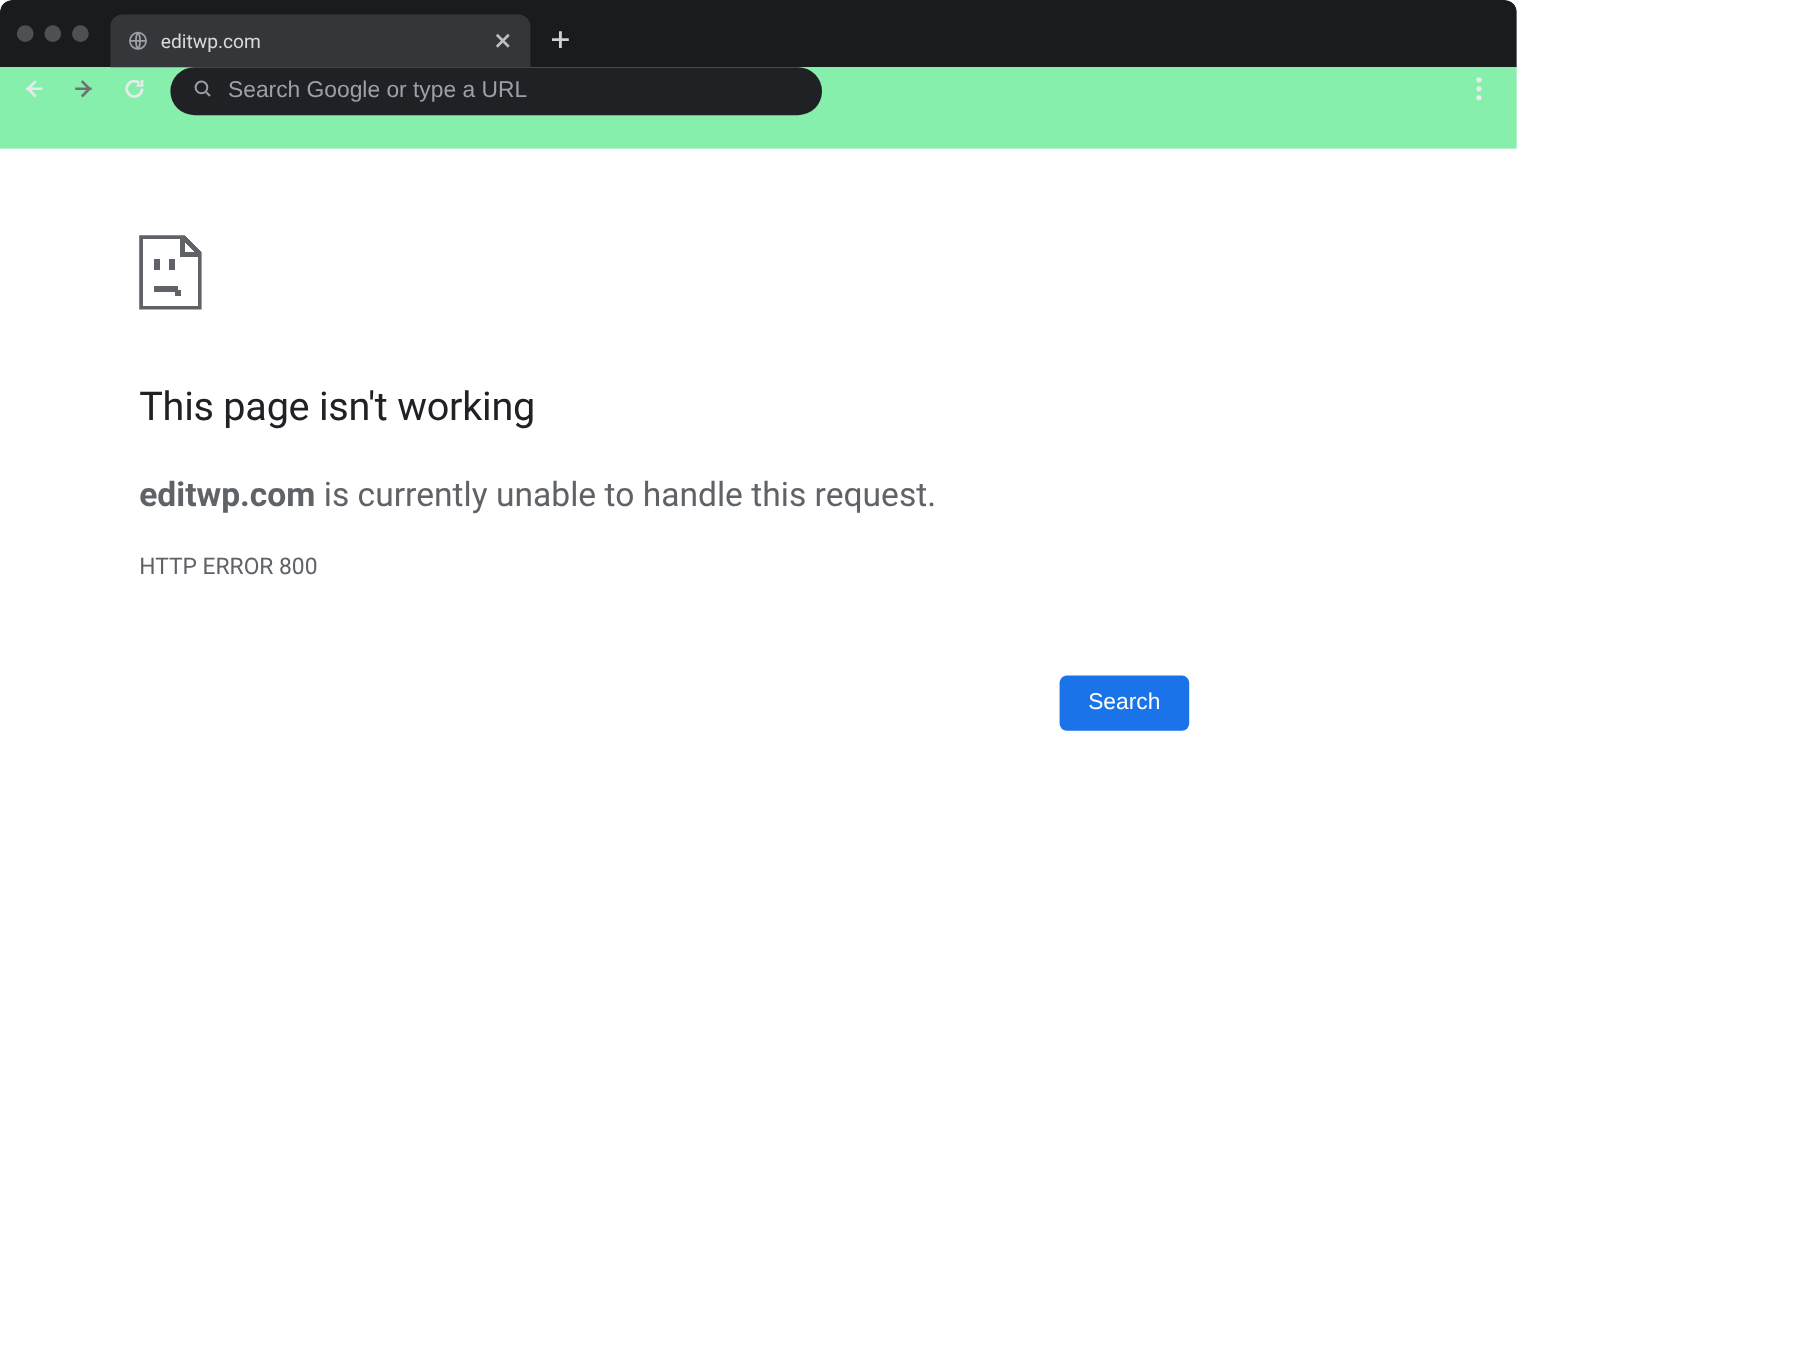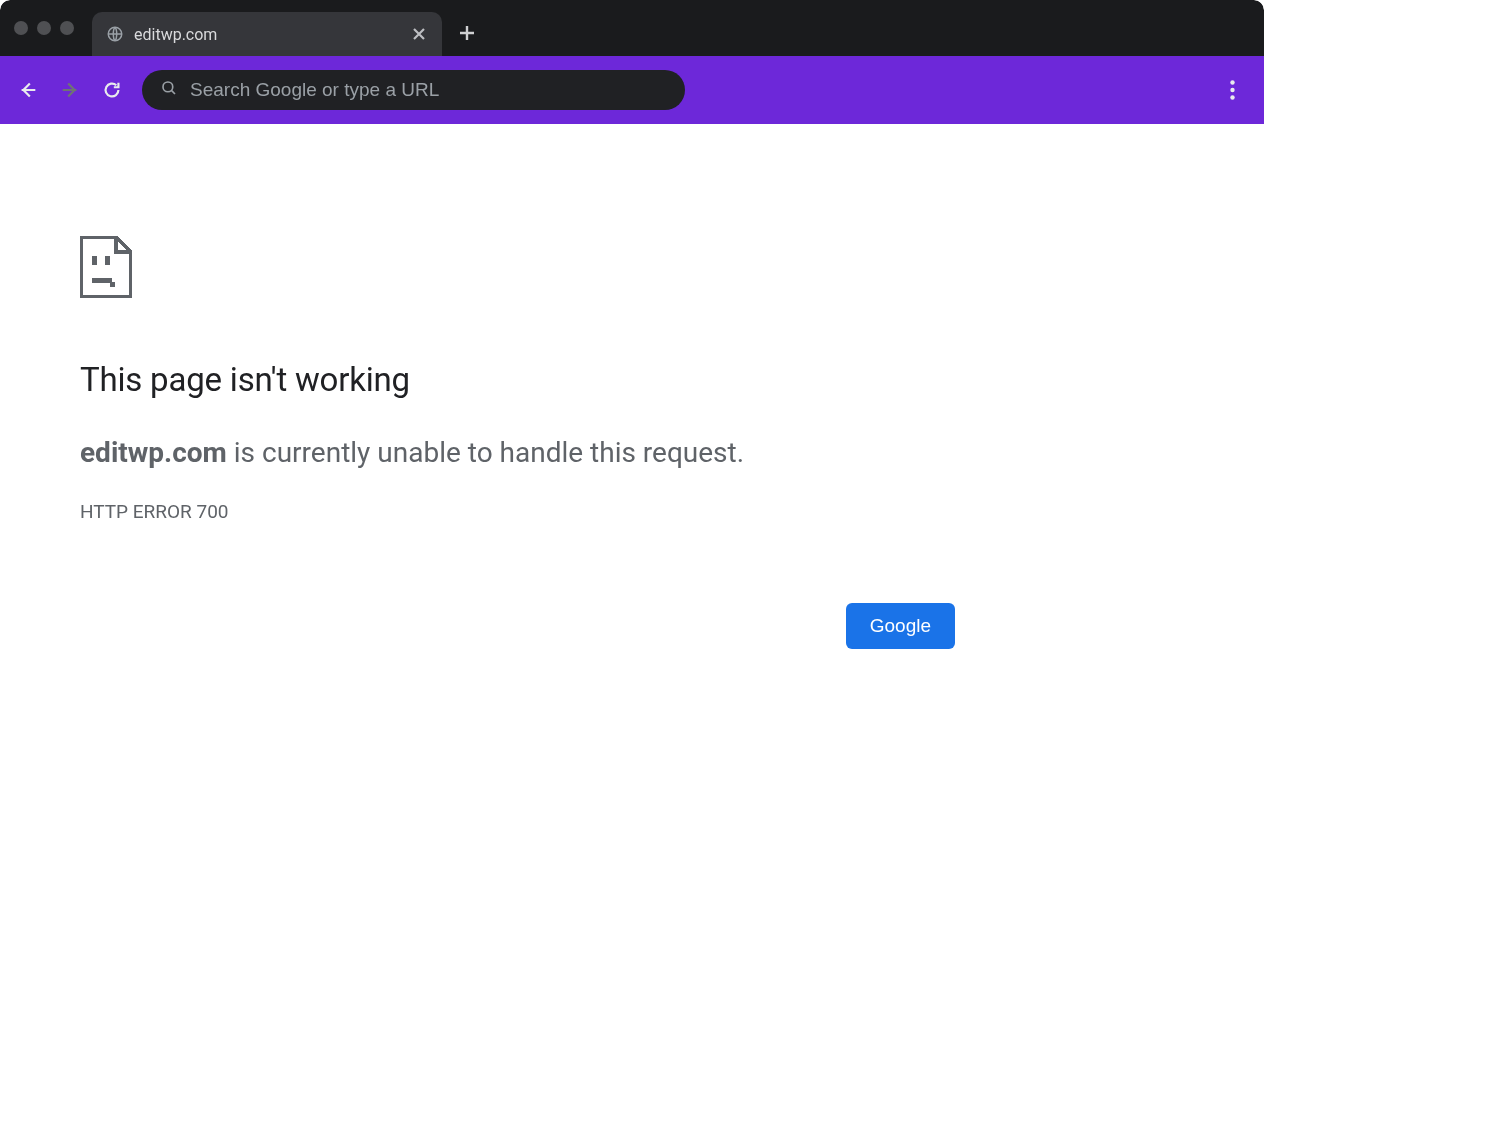--- a/index.html
+++ b/index.html
@@ -59,23 +59,22 @@
       display: flex; align-items: center; justify-content: center;
       margin-left: 8px;
       margin-bottom: 6px;
       align-self: flex-end;
       border-radius: 50%;
     }
     .new-tab svg { width: 18px; height: 18px; stroke: #cfd0d2; stroke-width: 2.4; }
     
     .toolbar {
       height: 68px;
-      background: #6d28d9;
-      display: flex;
-      align-items: center;
+      background: #86efac;
+      display: flex;
       padding: 0 10px;
       gap: 6px;
     }
     .nav-btn {
       width: 36px; height: 36px;
       display: flex; align-items: center; justify-content: center;
       border-radius: 50%;
     }
     .nav-btn svg { width: 22px; height: 22px; stroke-width: 2.4; fill: none; }
     .omnibox {
@@ -106,22 +105,22 @@
     .menu-btn svg { width: 5px; height: 20px; }
     .menu-btn circle { fill: #e8eaed; }
     
     .content {
       background: #fff;
       height: calc(100% - 116px);
       position: relative;
     }
     .error-wrap {
       width: 875px;
-      margin-left: 80px;
-      padding-top: 112px;
+      margin-left: 116px;
+      padding-top: 72px;
     }
     .sad-icon { margin-bottom: 62px; }
     .sad-icon svg { display: block; }
     .headline {
       font-size: 33px;
       font-weight: 400;
       color: #202124;
       margin-bottom: 34px;
       letter-spacing: -0.2px;
     }
@@ -230,18 +229,18 @@
         <rect x="25" y="20" width="5" height="9" fill="#5f6368"></rect>
 
         <rect x="12" y="42" width="20" height="5" fill="#5f6368"></rect>
         <rect x="30" y="46" width="5" height="5" fill="#5f6368"></rect>
       </svg>
     </div>
     <h1 class="headline">This page isn't working</h1>
     <p class="subline">
       <span class="host">editwp.com</span><span> is currently unable to handle this request.</span>
     </p>
-    <p class="errcode">HTTP ERROR 700</p>
+    <p class="errcode">HTTP ERROR 800</p>
     <div class="reload-row">
-      <button class="reload-btn">Google</button>
+      <button class="reload-btn">Search</button>
     </div>
   </div>
 </div>
 
 </body></html>

